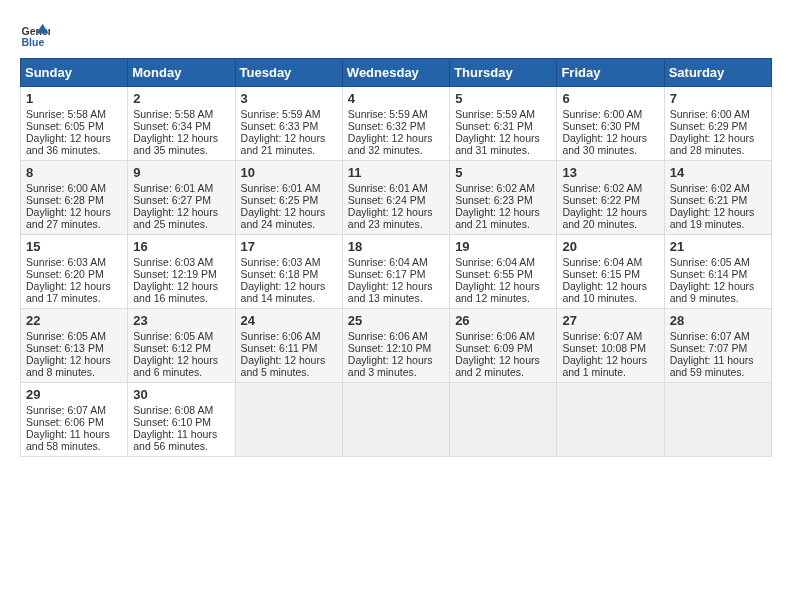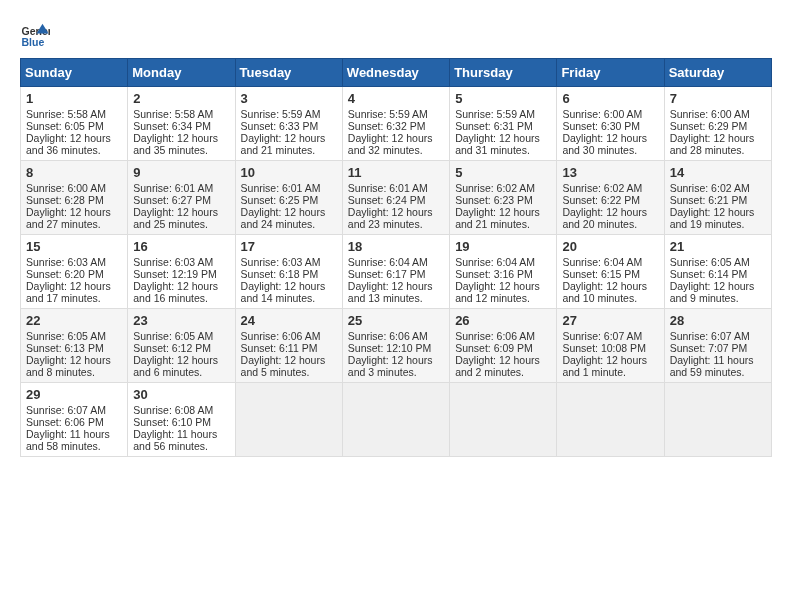--- a/index.html
+++ b/index.html
@@ -229,21 +229,21 @@
         <td>
           <span class="day-num">18</span>
           <div>Sunrise: 6:04 AM</div>
           <div>Sunset: 6:17 PM</div>
           <div>Daylight: 12 hours</div>
           <div>and 13 minutes.</div>
         </td>
         <td>
           <span class="day-num">19</span>
           <div>Sunrise: 6:04 AM</div>
-          <div>Sunset: 3:16 PM</div>
+          <div>Sunset: 6:55 PM</div>
           <div>Daylight: 12 hours</div>
           <div>and 12 minutes.</div>
         </td>
         <td>
           <span class="day-num">20</span>
           <div>Sunrise: 6:04 AM</div>
           <div>Sunset: 6:15 PM</div>
           <div>Daylight: 12 hours</div>
           <div>and 10 minutes.</div>
         </td>

